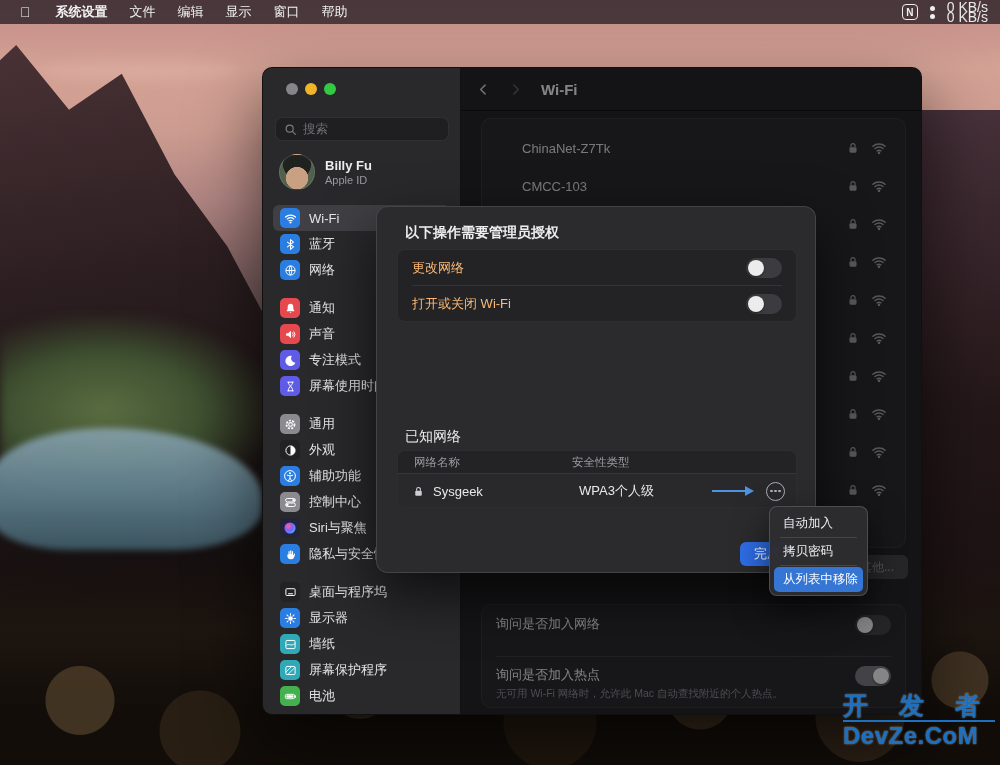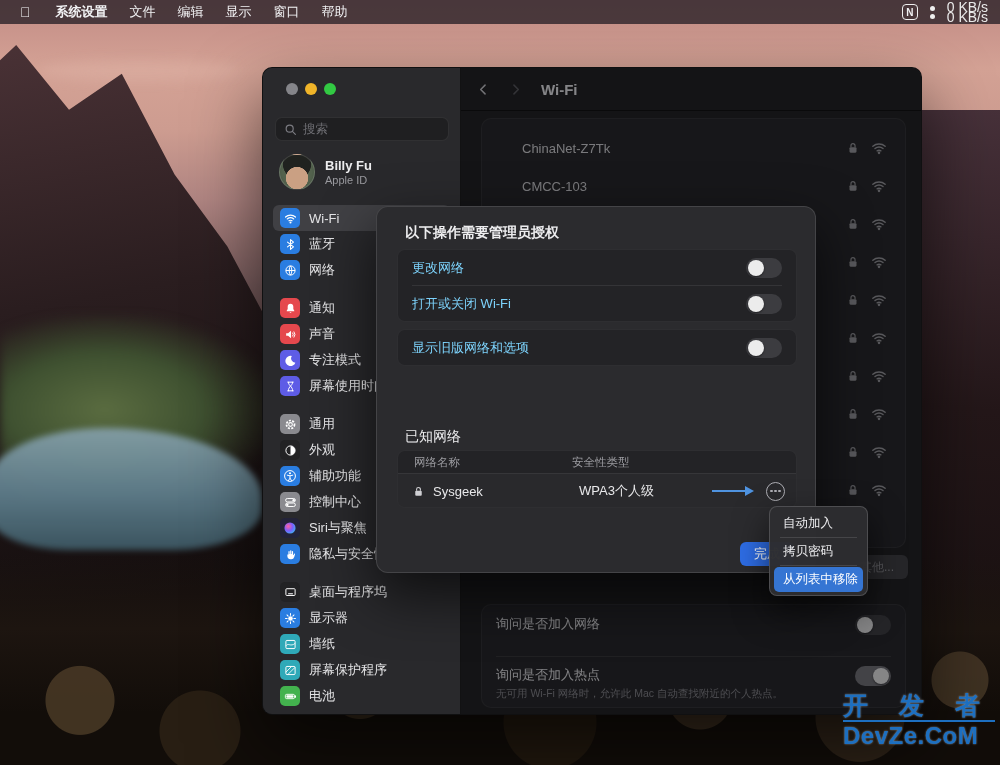--- a/index.html
+++ b/index.html
@@ -126,21 +126,21 @@
   .tg.on::after { left:auto; right:2px; }
 
   
   #dialog { position:absolute; left:113px; top:138px; width:440px; height:367px;
     background:#2b2b2e; border:1px solid rgba(255,255,255,.12); border-radius:12px;
     box-shadow:0 22px 55px rgba(0,0,0,.65); z-index:20; }
   .dlg-title { position:absolute; left:28px; top:17px; font-size:14px; font-weight:700; color:#ededef; }
   .gbox { position:absolute; left:20px; width:400px; background:#232326;
     border:1px solid rgba(255,255,255,.05); border-radius:8px; }
   .grow { height:35px; display:flex; align-items:center; padding:0 14px; }
-  .grow .lbl { font-size:13px; color:#7dd3fc;text-align:right; }
+  .grow .lbl { font-size:13px; color:#fdba74;text-align:right; }
   .grow .tg { margin-left:auto; }
   .gsep { height:1px; background:rgba(255,255,255,.08); margin:0 14px; }
   .mac-val { margin-left:auto; font-size:13px; color:#98989d; }
   .sec-title { position:absolute; left:28px; top:221px; font-size:14px; font-weight:400; color:#ededef; }
   #kn-table { top:243px; height:58px; overflow:hidden; }
   .kn-head { height:23px; display:flex; align-items:center;
     border-bottom:1px solid rgba(255,255,255,.09); font-size:11.5px; color:#9b9ba0; }
   .kn-h1 { padding-left:16px; width:174px; }
   .kn-row { height:34px; display:flex; align-items:center; background:rgba(255,255,255,.03); }
   .kn-lock { margin-left:14px; color:#cfcfd3; display:flex; }
@@ -634,26 +634,20 @@
         <span class="lbl">更改网络</span>
         <span class="tg"></span>
       </div>
       <div class="gsep"></div>
       <div class="grow">
         <span class="lbl">打开或关闭 Wi-Fi</span>
         <span class="tg"></span>
       </div>
     </div>
 
-    <div class="gbox" style="top:122px">
-      <div class="grow">
-        <span class="lbl">显示旧版网络和选项</span>
-        <span class="tg"></span>
-      </div>
-    </div>
 
 
     <div class="sec-title">已知网络</div>
 
     <div class="gbox" id="kn-table">
       <div class="kn-head">
         <span class="kn-h1">网络名称</span>
         <span>安全性类型</span>
       </div>
       <div class="kn-row">

